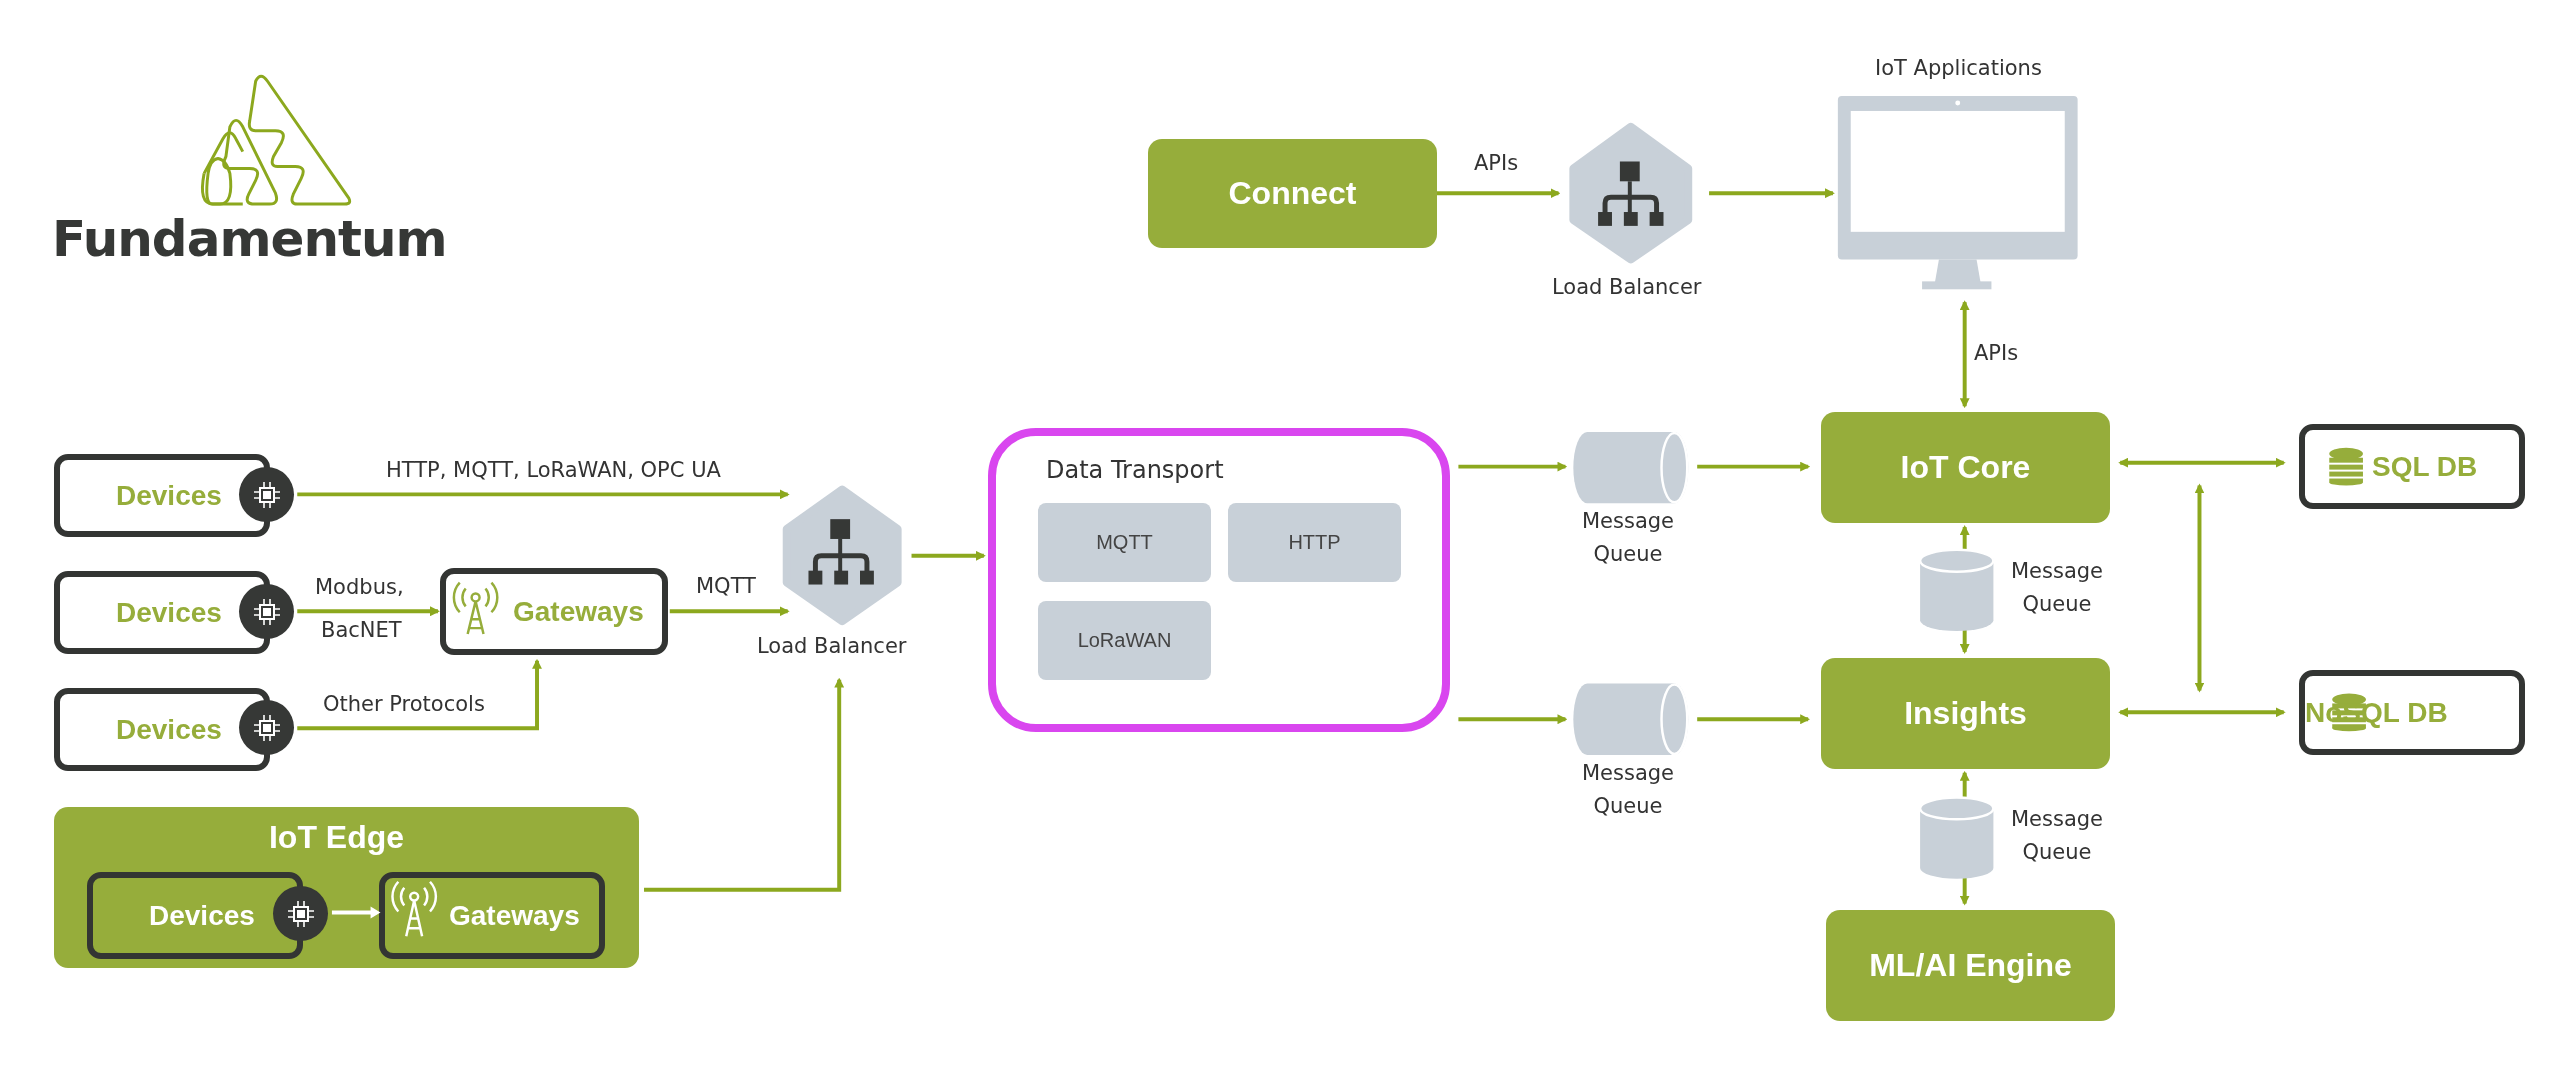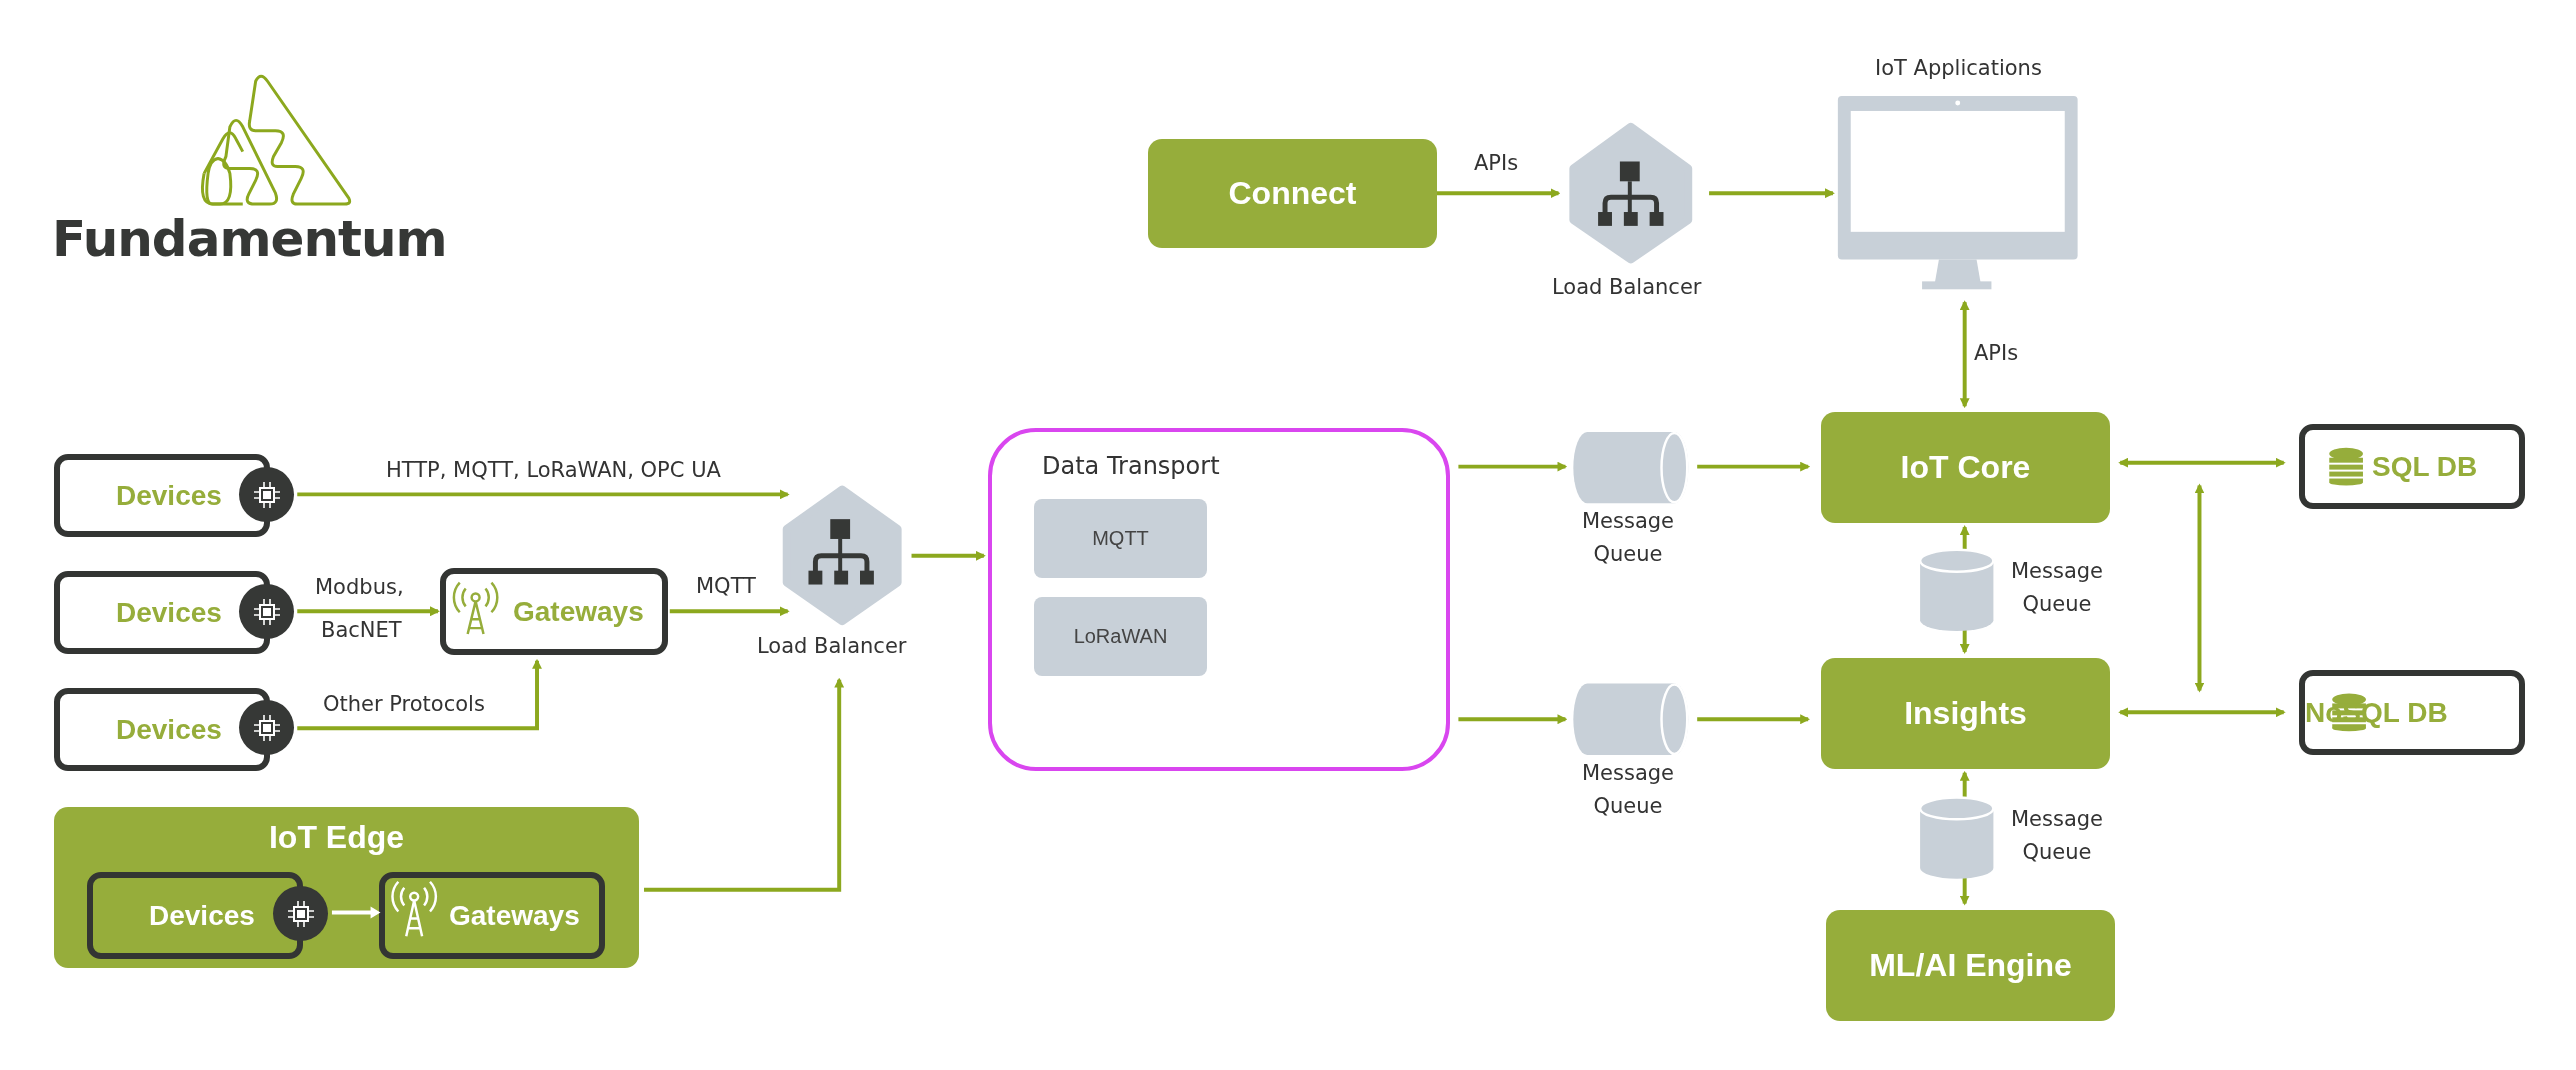--- a/index.html
+++ b/index.html
@@ -15,22 +15,22 @@
           display: flex; align-items: center; justify-content: center;
           font-family: "Liberation Sans", sans-serif; font-weight: bold; font-size: 32px; }
 
   .obox { position: absolute; border: 6px solid #333533; border-radius: 14px; background: #ffffff;
           box-sizing: border-box; display: flex; align-items: center;
           font-family: "Liberation Sans", sans-serif; font-weight: bold; color: #96ad3b; font-size: 28px; }
 
   .label { position: absolute; font-family: "DejaVu Sans", sans-serif; font-size: 21px; color: #333333;
            text-align: center; white-space: nowrap; line-height: 1.55; }
 
-  .transport { position: absolute; left: 988px; top: 428px; width: 462px; height: 343px;
-               border: 4px solid #d946ef; border-radius: 48px; box-sizing: border-box; background: #fff; }
+  .transport { position: absolute; left: 988px; top: 428px; width: 462px; height: 304px;
+               border: 8px solid #d946ef; border-radius: 48px; box-sizing: border-box; background: #fff; }
   .transport-title { position: absolute; left: 50px; top: 20px; font-size: 24px; color: #333;
                      font-family: "DejaVu Sans", sans-serif; }
   .proto { position: absolute; width: 173px; height: 79px; background: #c8d0d8; border-radius: 8px;
            display: flex; align-items: center; justify-content: center;
            font-family: "Liberation Sans", sans-serif; font-size: 20px; color: #444; }
 
   .chip { position: absolute; width: 55px; height: 55px; border-radius: 50%; background: #363836;
           display: flex; align-items: center; justify-content: center; }
 </style>
 </head>
@@ -231,20 +231,21 @@
       <path d="M4,14H10M4,20H10M24,14H30M24,20H30M14,4V10M20,4V10M14,24V30M20,24V30" stroke="#fff" stroke-width="1.6"></path>
     </svg>
 </div>
 <div class="obox" style="left:379px; top:872px; width:226px; height:87px; padding-left:64px; background:#96ad3b; color:#fff;">
   <span>Gateways</span>
 </div>
 
 <div class="transport">
   <div class="transport-title">Data Transport</div>
   <div class="proto" style="left:42px; top:67px;">MQTT</div>
+  <div class="proto" style="left:232px; top:67px;">HTTP</div>
   <div class="proto" style="left:42px; top:165px;">LoRaWAN</div>
 </div>
 
 <div class="label" style="left:1582px; top:505px;">
   <div>Message</div>
     <div>Queue</div>
 </div>
 <div class="label" style="left:1582px; top:757px;">
   <div>Message</div>
     <div>Queue</div>

